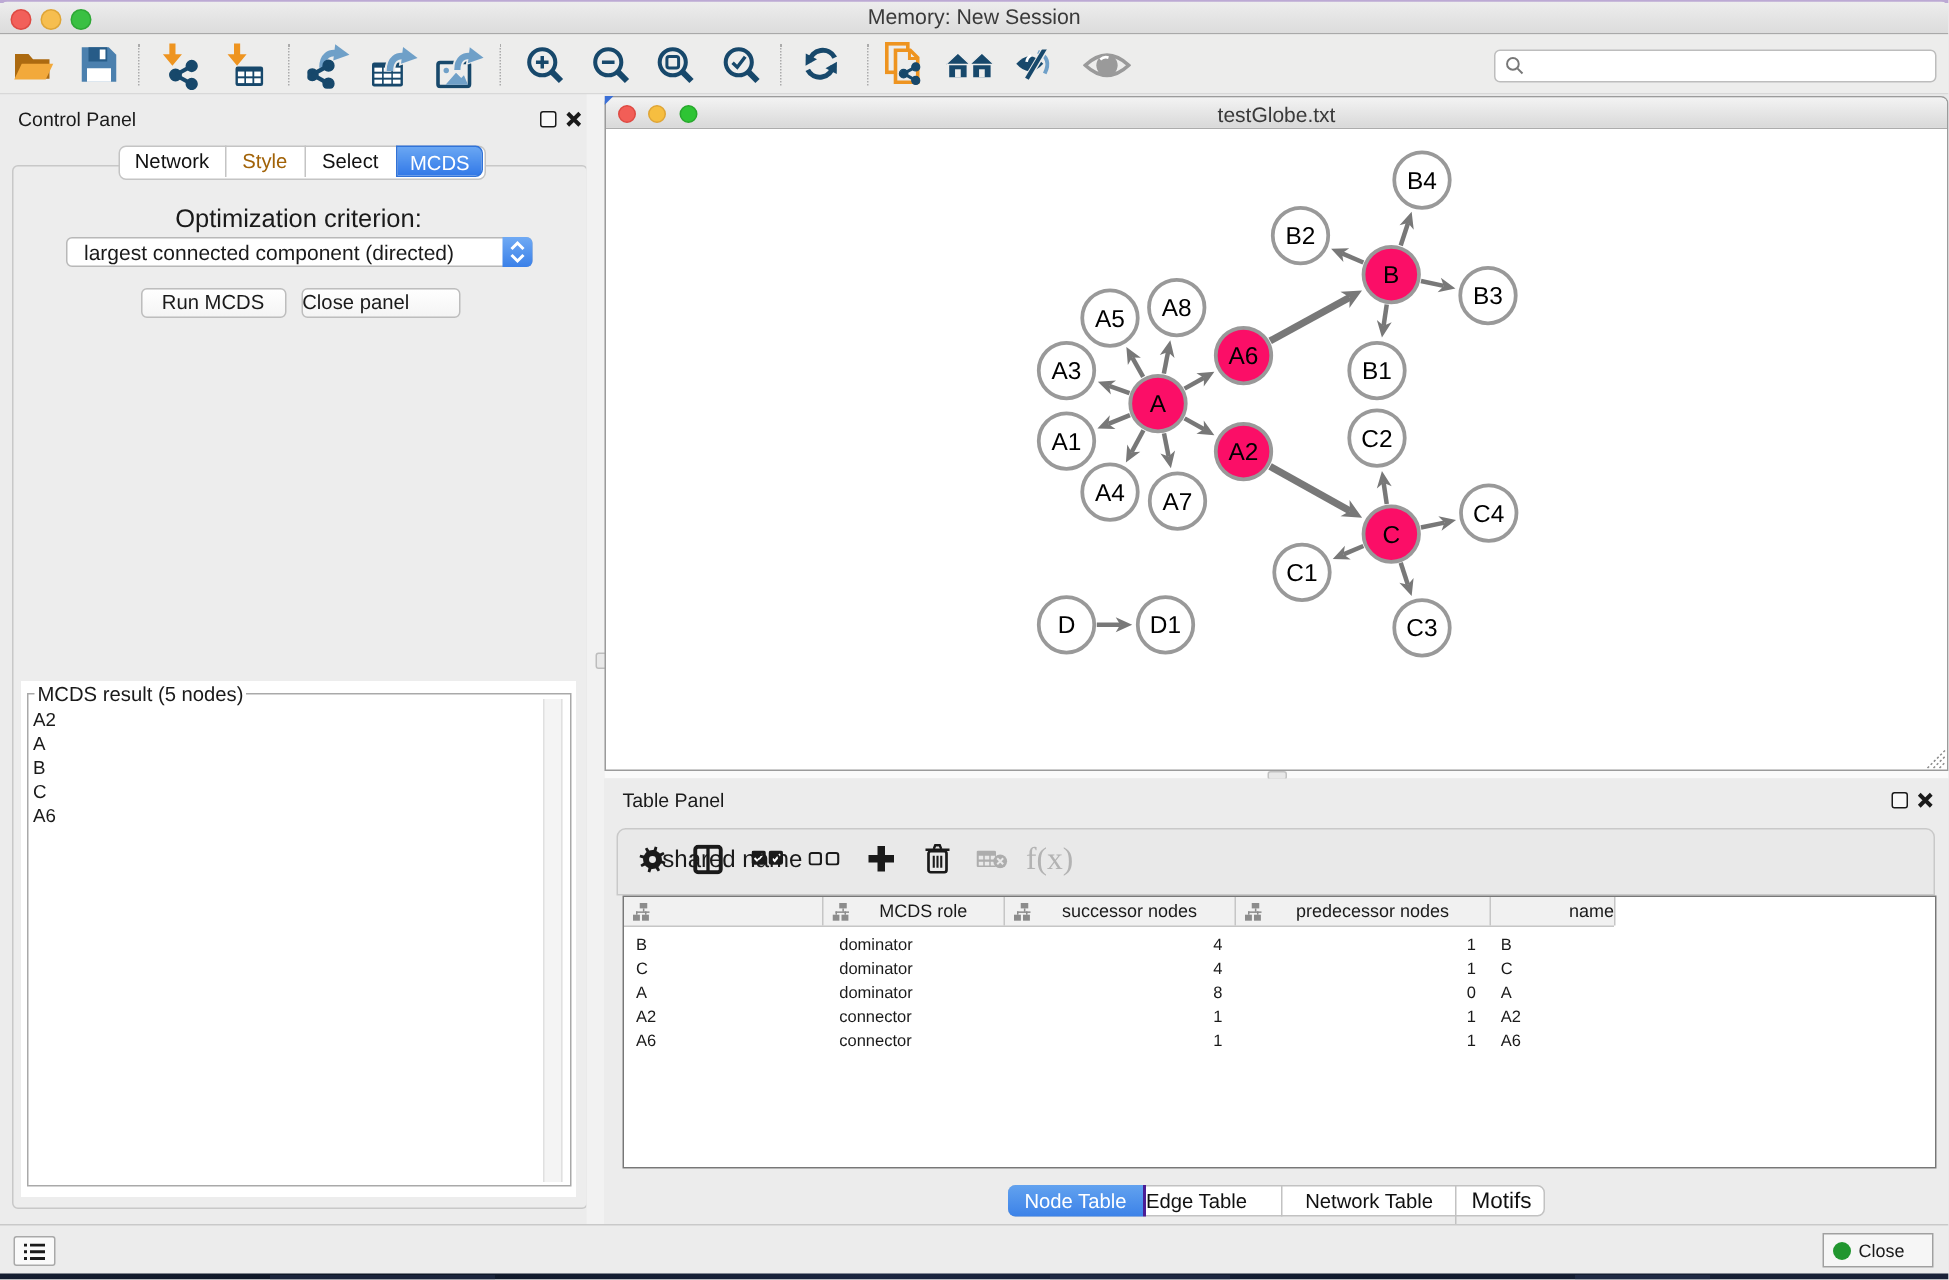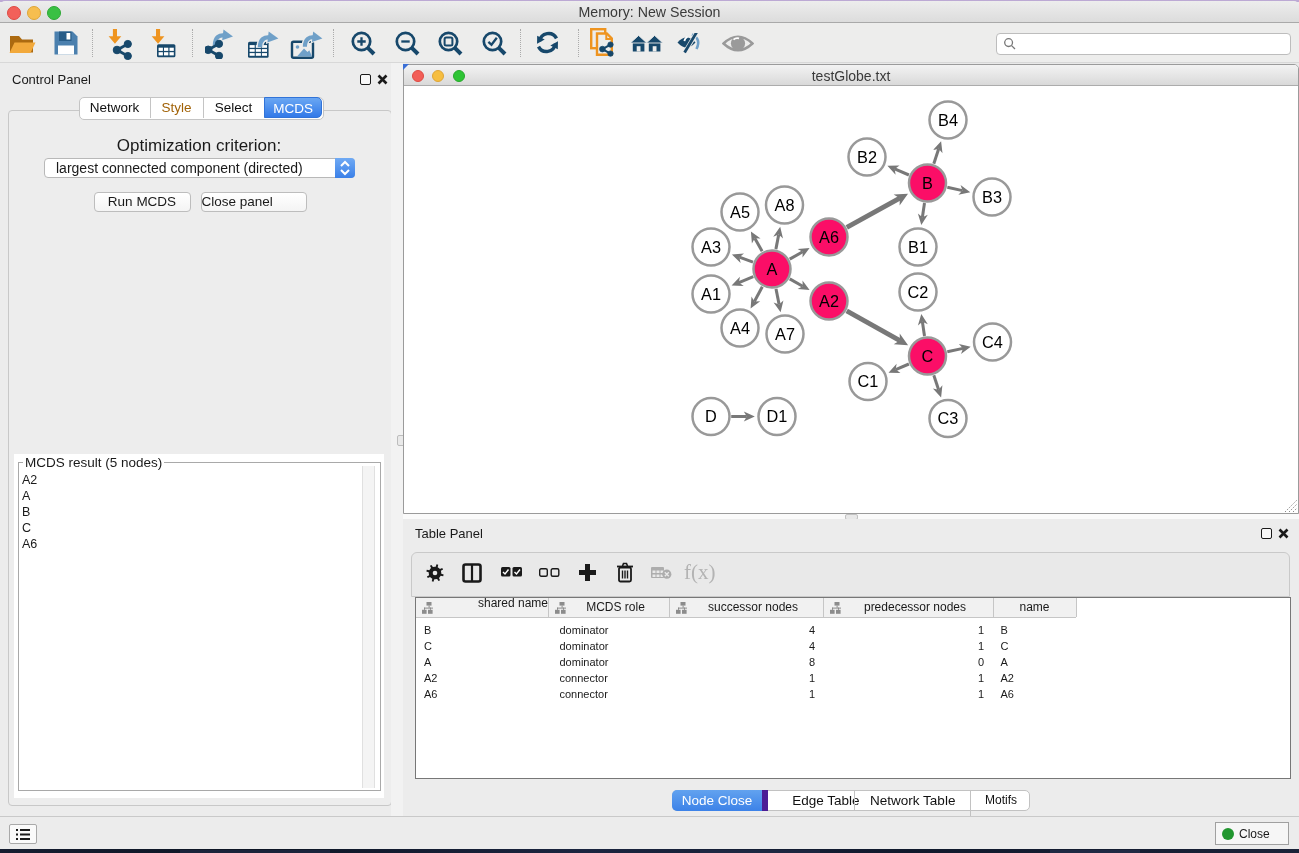--- a/index.html
+++ b/index.html
@@ -347,21 +347,21 @@
       <rect x="1.5" y="7.5" width="3" height="2.5"></rect>
       <rect x="5.5" y="7.5" width="3" height="2.5"></rect>
       <rect x="9.5" y="7.5" width="3" height="2.5"></rect>
     </g>
     <circle cx="15.8" cy="7.2" r="4.6" fill="#ADADAD"></circle>
     <path d="M13.8 5.2 L17.8 9.2 M17.8 5.2 L13.8 9.2" stroke="#E9E9E9" stroke-width="1.3"></path>
   </svg>
 <div class="abs" style="left:684px;top:560px;font-family:'Liberation Serif',serif;font-size:21px;color:#B3B3B3">f(x)</div>
 <div class="abs" style="left:414.5px;top:597px;width:876px;height:182px;background:#fff;border:1px solid #777;box-sizing:border-box"></div>
 <div class="abs" style="left:415.5px;top:598px;width:660.5px;height:20px;background:#F1F1F1;border-bottom:1px solid #C6C6C6;box-sizing:border-box"></div>
-<div class="abs" style="left:428.5px;top:596px;width:119.5px;text-align:right;font-size:12px;color:#1a1a1a">shared name</div>
+<div class="abs" style="left:428.5px;top:565px;width:119.5px;text-align:center;font-size:16px;color:#1a1a1a">shared name</div>
 <svg class="abs" style="left:421.5px;top:602px" width="14" height="12" viewBox="0 0 14 12">
     <g fill="#8C8C8C">
       <rect x="4.5" y="0" width="5" height="3.6"></rect>
       <rect x="0" y="7.8" width="4.6" height="4"></rect>
       <rect x="6" y="7.8" width="4.6" height="4"></rect>
       <rect x="6.6" y="3.6" width="1" height="2.2"></rect>
       <rect x="2" y="5.6" width="9" height="1"></rect>
       <rect x="2" y="5.6" width="1" height="2.2"></rect>
       <rect x="8" y="5.6" width="1" height="2.2"></rect>
     </g>
@@ -398,21 +398,21 @@
       <rect x="4.5" y="0" width="5" height="3.6"></rect>
       <rect x="0" y="7.8" width="4.6" height="4"></rect>
       <rect x="6" y="7.8" width="4.6" height="4"></rect>
       <rect x="6.6" y="3.6" width="1" height="2.2"></rect>
       <rect x="2" y="5.6" width="9" height="1"></rect>
       <rect x="2" y="5.6" width="1" height="2.2"></rect>
       <rect x="8" y="5.6" width="1" height="2.2"></rect>
     </g>
   </svg>
 <div class="abs" style="left:823px;top:598px;width:0;height:19px;border-left:1px solid #C6C6C6"></div>
-<div class="abs" style="left:993px;top:600px;width:83px;text-align:center;font-size:12px;color:#1a1a1a">name</div>
+<div class="abs" style="left:993px;top:600px;width:83px;text-align:right;font-size:12px;color:#1a1a1a">name</div>
 <div class="abs" style="left:993px;top:598px;width:0;height:19px;border-left:1px solid #C6C6C6"></div>
 <div class="abs" style="left:1076px;top:598px;width:0;height:19px;border-left:1px solid #C6C6C6"></div>
 <div class="abs" style="left:424px;top:623.5px;font-size:11px;color:#1a1a1a">B</div>
 <div class="abs" style="left:559.5px;top:623.5px;font-size:11px;color:#1a1a1a">dominator</div>
 <div class="abs" style="left:715px;top:623.5px;width:100px;text-align:right;font-size:11px;color:#1a1a1a">4</div>
 <div class="abs" style="left:884px;top:623.5px;width:100px;text-align:right;font-size:11px;color:#1a1a1a">1</div>
 <div class="abs" style="left:1000.5px;top:623.5px;font-size:11px;color:#1a1a1a">B</div>
 <div class="abs" style="left:424px;top:639.5px;font-size:11px;color:#1a1a1a">C</div>
 <div class="abs" style="left:559.5px;top:639.5px;font-size:11px;color:#1a1a1a">dominator</div>
 <div class="abs" style="left:715px;top:639.5px;width:100px;text-align:right;font-size:11px;color:#1a1a1a">4</div>
@@ -427,24 +427,24 @@
 <div class="abs" style="left:559.5px;top:671.5px;font-size:11px;color:#1a1a1a">connector</div>
 <div class="abs" style="left:715px;top:671.5px;width:100px;text-align:right;font-size:11px;color:#1a1a1a">1</div>
 <div class="abs" style="left:884px;top:671.5px;width:100px;text-align:right;font-size:11px;color:#1a1a1a">1</div>
 <div class="abs" style="left:1000.5px;top:671.5px;font-size:11px;color:#1a1a1a">A2</div>
 <div class="abs" style="left:424px;top:687.5px;font-size:11px;color:#1a1a1a">A6</div>
 <div class="abs" style="left:559.5px;top:687.5px;font-size:11px;color:#1a1a1a">connector</div>
 <div class="abs" style="left:715px;top:687.5px;width:100px;text-align:right;font-size:11px;color:#1a1a1a">1</div>
 <div class="abs" style="left:884px;top:687.5px;width:100px;text-align:right;font-size:11px;color:#1a1a1a">1</div>
 <div class="abs" style="left:1000.5px;top:687.5px;font-size:11px;color:#1a1a1a">A6</div>
 <div class="abs" style="left:672px;top:790px;width:358px;height:21px;background:#fff;border:1px solid #C2C2C2;border-radius:5px;box-sizing:border-box"></div>
-<div class="abs" style="left:672px;top:790px;width:90px;height:21px;background:linear-gradient(#62A2EF,#3C82E8);border-radius:5px 0 0 5px;line-height:21px;text-align:center;font-size:13.5px;color:#fff">Node Close</div>
-<div class="abs" style="left:762px;top:790px;width:91.5px;height:21px;line-height:21px;text-align:right;font-size:13.5px;color:#111;border-left:6px solid #4c1d95">Edge Table</div>
+<div class="abs" style="left:672px;top:790px;width:90px;height:21px;background:linear-gradient(#62A2EF,#3C82E8);border-radius:5px 0 0 5px;line-height:21px;text-align:center;font-size:13.5px;color:#fff">Node Table</div>
+<div class="abs" style="left:762px;top:790px;width:91.5px;height:21px;line-height:21px;text-align:left;font-size:13.5px;color:#111;border-left:2px solid #4c1d95">Edge Table</div>
 <div class="abs" style="left:853.5px;top:790px;width:116.5px;height:21px;line-height:21px;text-align:center;font-size:13.5px;color:#111;border-left:1px solid #C2C2C2">Network Table</div>
-<div class="abs" style="left:970px;top:790px;width:60px;height:31px;line-height:21px;text-align:center;font-size:12px;color:#111;border-left:1px solid #C2C2C2">Motifs</div>
+<div class="abs" style="left:970px;top:790px;width:60px;height:31px;line-height:21px;text-align:center;font-size:15px;color:#111;border-left:1px solid #C2C2C2">Motifs</div>
 <div class="abs" style="left:0;top:816px;width:1299px;height:33px;background:#ECECEC;border-top:1px solid #C9C9C9;box-sizing:border-box"></div>
 <div class="abs" style="left:9px;top:824px;width:28px;height:20px;background:#FAFAFA;border:1px solid #A9A9A9;border-radius:2px;box-sizing:border-box"></div>
 <svg class="abs" style="left:16px;top:829px" width="14" height="11" viewBox="0 0 14 11">
     <g fill="#1a1a1a">
       <rect x="0" y="0" width="2" height="2"></rect>
       <rect x="0" y="4.5" width="2" height="2"></rect>
       <rect x="0" y="9" width="2" height="2"></rect>
       <rect x="4" y="0" width="10" height="2"></rect>
       <rect x="4" y="4.5" width="10" height="2"></rect>
       <rect x="4" y="9" width="10" height="2"></rect>

